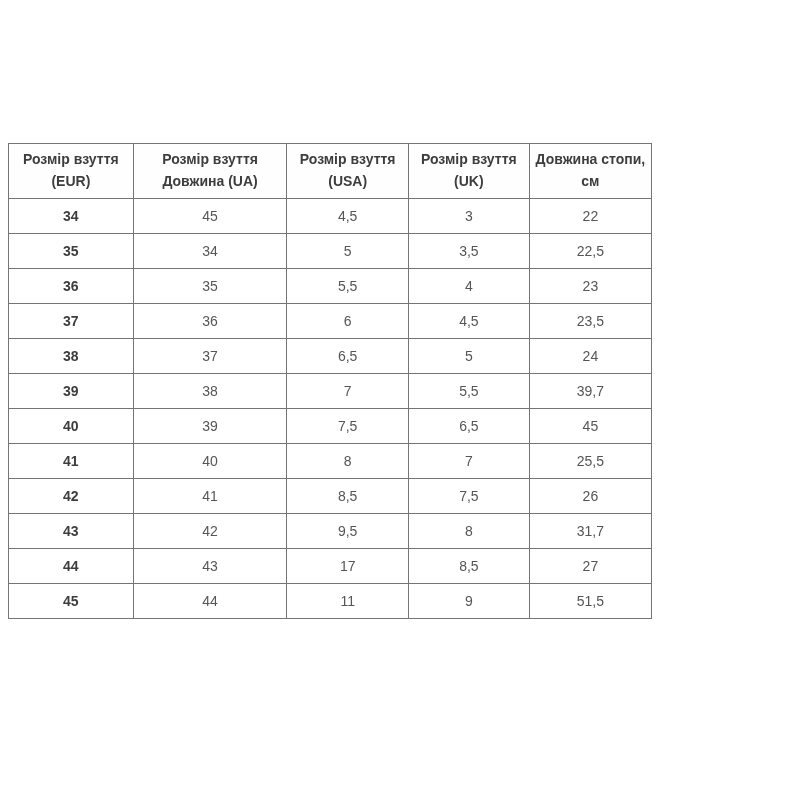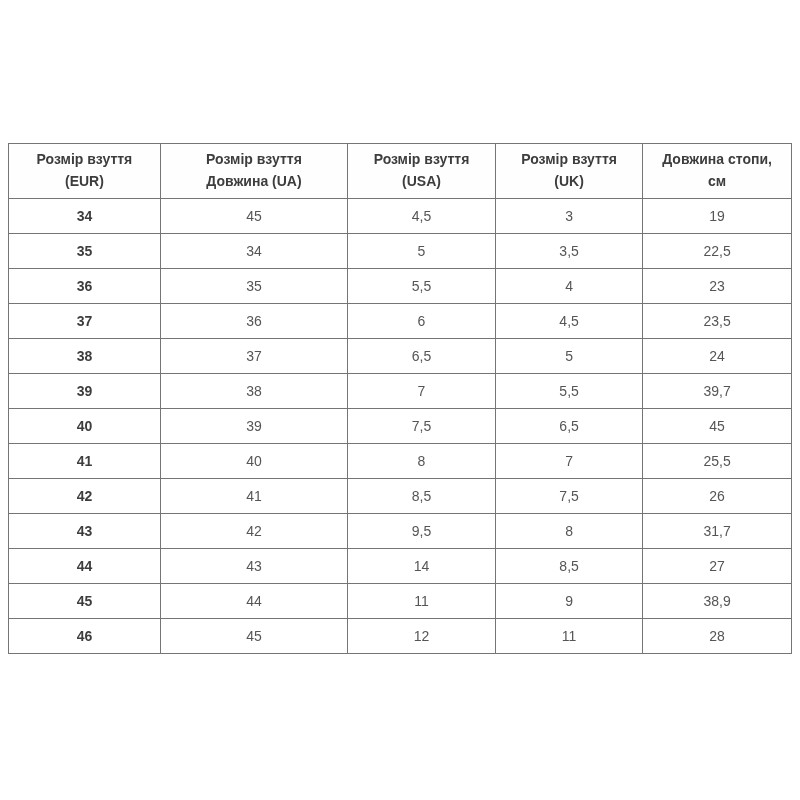--- a/index.html
+++ b/index.html
@@ -13,21 +13,21 @@
     position: relative;
     width: 800px;
     height: 800px;
     background: #ffffff;
     overflow: hidden;
   }
   table.size-table {
     position: absolute;
     left: 8px;
     top: 143px;
-    width: 784px;
+    width: 644px;
     border-collapse: collapse;
     table-layout: fixed;
     background: #ffffff;
   }
   table.size-table th,
   table.size-table td {
     border: 1px solid #757575;
     text-align: center;
     vertical-align: middle;
     padding: 0;
@@ -91,21 +91,21 @@
             <div>см</div>
           </th>
         </tr>
     </thead>
     <tbody>
         <tr>
           <td>34</td>
           <td>45</td>
           <td>4,5</td>
           <td>3</td>
-          <td>19</td>
+          <td>22</td>
         </tr>
         <tr>
           <td>35</td>
           <td>34</td>
           <td>5</td>
           <td>3,5</td>
           <td>22,5</td>
         </tr>
         <tr>
           <td>36</td>
@@ -159,33 +159,26 @@
         <tr>
           <td>43</td>
           <td>42</td>
           <td>9,5</td>
           <td>8</td>
           <td>31,7</td>
         </tr>
         <tr>
           <td>44</td>
           <td>43</td>
-          <td>14</td>
+          <td>17</td>
           <td>8,5</td>
           <td>27</td>
         </tr>
         <tr>
           <td>45</td>
           <td>44</td>
           <td>11</td>
           <td>9</td>
-          <td>38,9</td>
-        </tr>
-        <tr>
-          <td>46</td>
-          <td>45</td>
-          <td>12</td>
-          <td>11</td>
-          <td>28</td>
+          <td>51,5</td>
         </tr>
       </tbody>
   </table>
 </div>
 
 </body></html>

